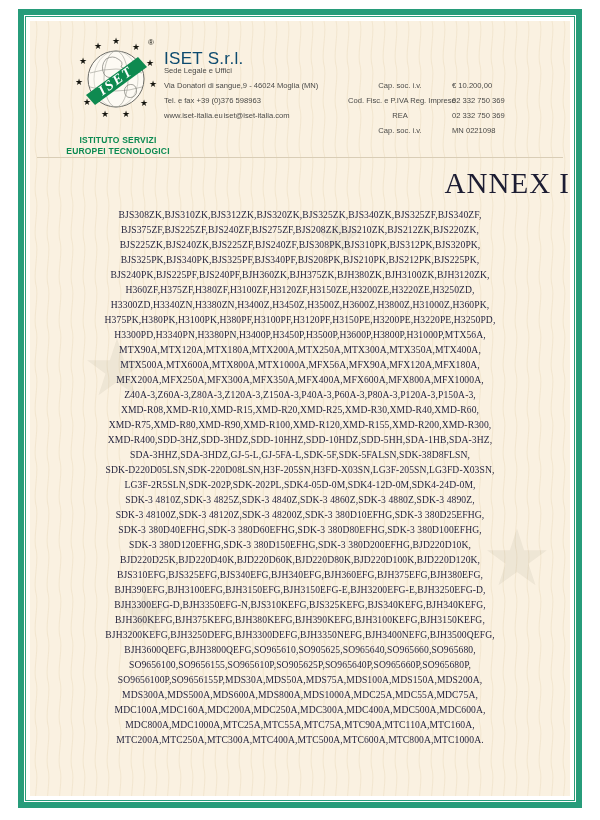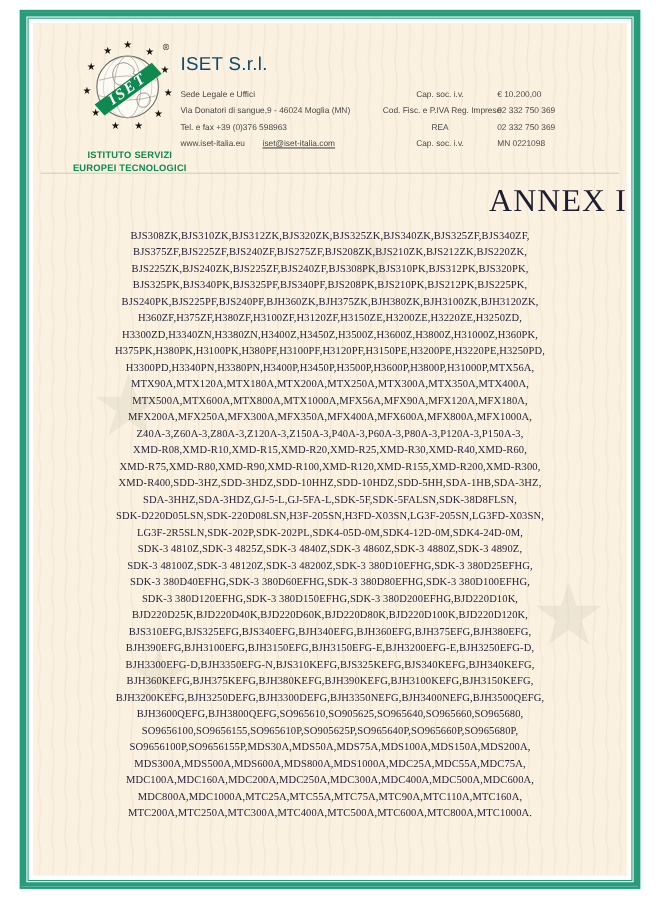--- a/index.html
+++ b/index.html
@@ -31,23 +31,23 @@
   
   .logo-block{position:absolute; left:20px; top:12px; width:136px; text-align:center;}
   .logo-caption{
     margin-top:6px; color:#0c8a52; font-weight:bold; font-size:8.5px; line-height:10.5px;
     letter-spacing:.2px;
   }
   .company-name{
     position:absolute; left:134px; top:28px;
     font-size:17px; color:#0c4a6e; letter-spacing:.3px;
   }
-  .addr{position:absolute; left:134px; top:57px; font-size:7.6px; color:#4a4a48;}
+  .addr{position:absolute; left:134px; top:42px; font-size:7.6px; color:#4a4a48;}
   .addr .row{height:15px; line-height:15px; white-space:nowrap;}
-  .addr .email{text-decoration:underline; margin-left:16px;}
+  .addr .email{margin-left:1px;}
   .registry{position:absolute; left:318px; top:57px; font-size:7.6px; color:#4a4a48; width:206px;text-align:center;}
   .registry .reg-row{display:flex; height:15px; line-height:15px;}
   .registry .reg-label{width:104px; flex:none; white-space:nowrap;}
   .registry .reg-value{white-space:nowrap;}
   .header-rule{
     position:absolute; left:7px; right:7px; top:136px;
     border-bottom:1px solid #d9cdb6;
   }
   
   .doc-title{

